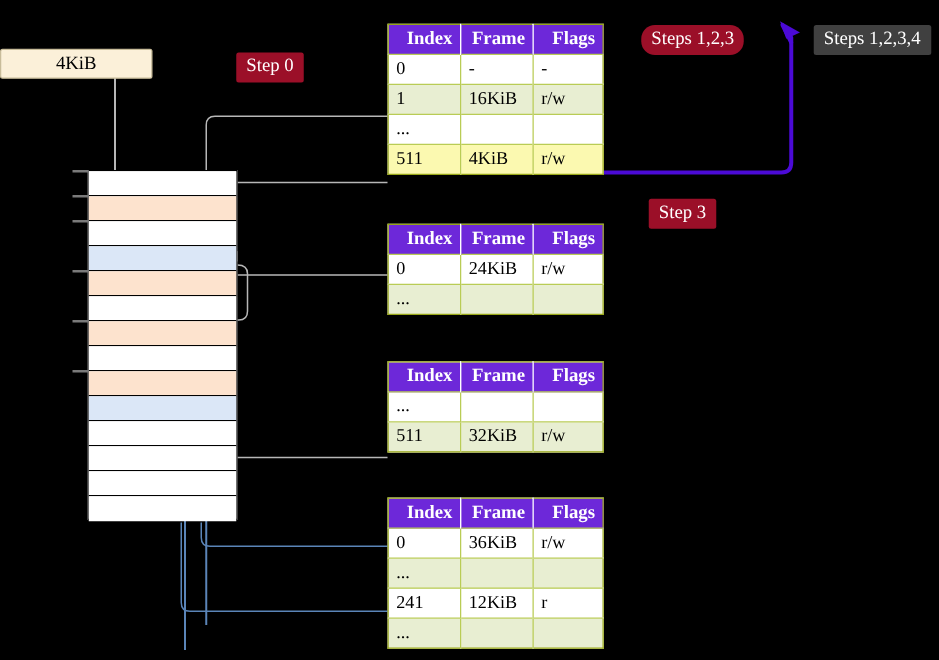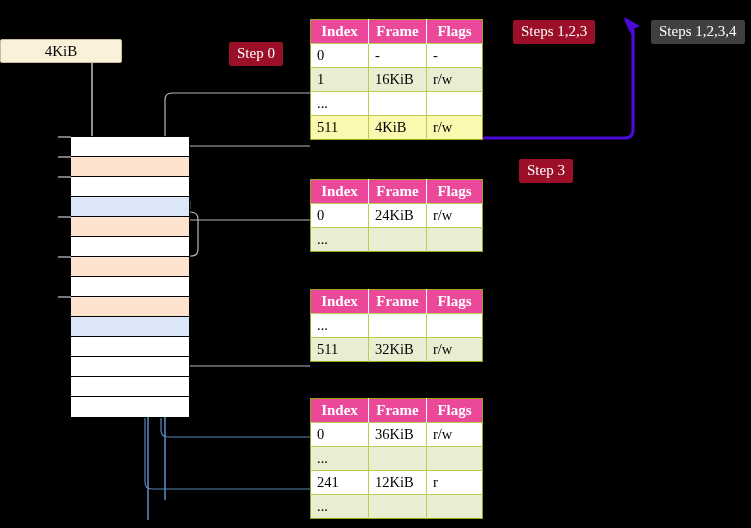--- a/index.html
+++ b/index.html
@@ -47,24 +47,24 @@
   
   .ptable{
     position:absolute;
     border-collapse:collapse;
     border:1px solid #97a617;
     font-size:14.5px;
     background:#fff;
     table-layout:fixed;
   }
   .ptable th{
-    background:#ec4899;
+    background:#6d28d9;
     color:#ffffff;
     font-weight:bold;
-    text-align:center;
+    text-align:right;
     padding:3px 6px;
     border-right:1px solid #ffffff;
     font-size:15px;
   }
   .ptable th:last-child{border-right:none;}
   .ptable td{
     padding:3px 6px;
     border-right:1px solid #b9cc55;
     border-top:1px solid #b9cc55;
     height:22px;
@@ -130,29 +130,29 @@
 
     <path d="M482,138 L625,138 Q633,138 633,130 L633,30" fill="none" stroke="#4b0ad6" stroke-width="3.2" stroke-linejoin="round" stroke-linecap="round"></path>
     <path d="M633,34 L626,20" fill="none" stroke="#4b0ad6" stroke-width="3.2" stroke-linecap="round"></path>
     <path d="M624,17 L640,26 L629,31 Z" fill="#4b0ad6"></path>
   </svg>
 
   <div class="kibbox" style="left:0px;top:39px;width:120px;height:22px;">
     <span>4KiB</span>
   </div>
 
-  <div class="badge red" style="left:189px;top:42px;margin-left:40px;">
+  <div class="badge red" style="left:189px;top:42px;">
     <span>Step 0</span>
   </div>
 
   <div class="badge red" style="left:519px;top:159px;">
     <span>Step 3</span>
   </div>
 
-  <div class="badge red" style="left:513px;top:20px;">
+  <div class="badge red" style="left:513px;top:20px;border-radius:11px;">
     <span>Steps 1,2,3</span>
   </div>
 
   <div class="badge purple" style="left:651px;top:20px;">
     <span>Steps 1,2,3,4</span>
   </div>
 
   <div class="memgrid" id="memgrid" style="left:70px;top:136px;width:120px;height:280px;">
       <div class="memrow white" style="height: 20px;"></div>
       <div class="memrow orange" style="height: 20px;"></div>

